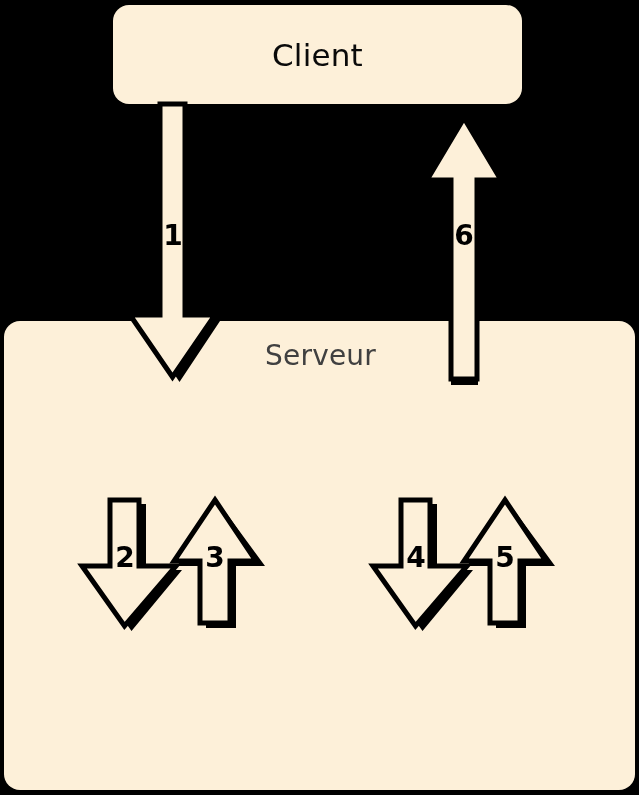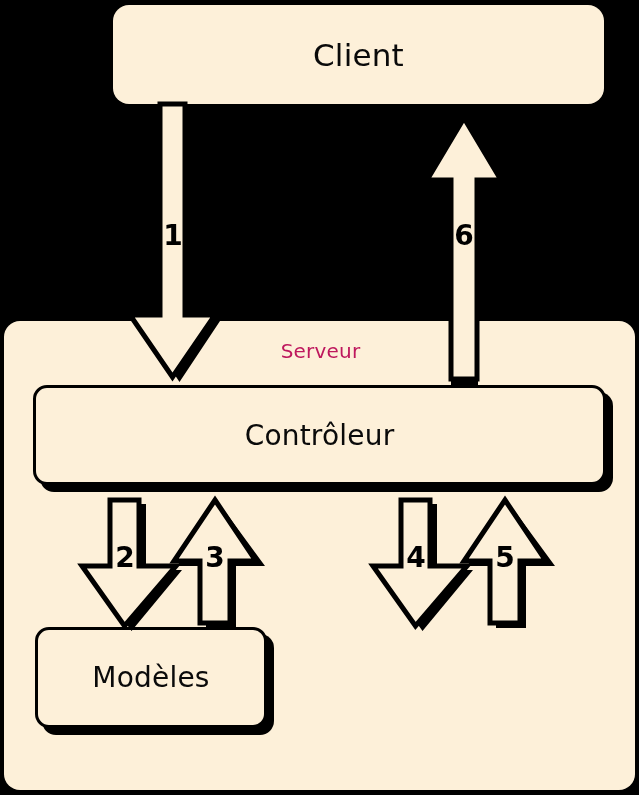--- a/index.html
+++ b/index.html
@@ -29,42 +29,42 @@
     letter-spacing: 0.2px;
   }
   .node.bordered {
     border: 3px solid #000000;
     box-shadow: 7px 7px 0 0 #000000;
   }
 
   #client-box {
     left: 113px;
     top: 5px;
-    width: 491px;
+    width: 409px;
     height: 99px;
     border-radius: 16px;
     font-size: 31px;
   }
 
   #serveur-box {
     left: 4px;
     top: 321px;
     width: 631px;
     height: 469px;
     border-radius: 16px;
     display: block;
   }
   #serveur-label {
     position: absolute;
     left: 0;
     top: 18px;
     width: 633px;
     text-align: center;
-    font-size: 20px;
-    color: #be185d;
+    font-size: 28px;
+    color: #404040;
   }
 
   #controleur-box {
     left: 33px;
     top: 385px;
     width: 573px;
     height: 100px;
     border-radius: 14px;
     font-size: 28px;
   }
@@ -111,27 +111,21 @@
 <div id="canvas">
 
   <div class="node" id="serveur-box">
     <span id="serveur-label">Serveur</span>
   </div>
 
   <div class="node" id="client-box">
     <span>Client</span>
   </div>
 
-  <div class="node bordered" id="controleur-box">
-    <span>Contrôleur</span>
-  </div>
 
-  <div class="node bordered" id="modeles-box">
-    <span>Modèles</span>
-  </div>
 
 
   <svg class="arrow-layer" viewBox="0 0 639 795" width="639" height="795">
 
     <g>
       <path fill="#000000" d="M167 106 L192 106 L192 318 L222 318 L179.5 382 L137 318 L167 318 Z"></path>
       <path fill="#FDF0D9" stroke="#000000" stroke-width="5" stroke-linejoin="miter" d="M160 104 L185 104 L185 315 L215 315 L172.5 377 L130 315 L160 315 Z"></path>
     </g>
 
     <g>

